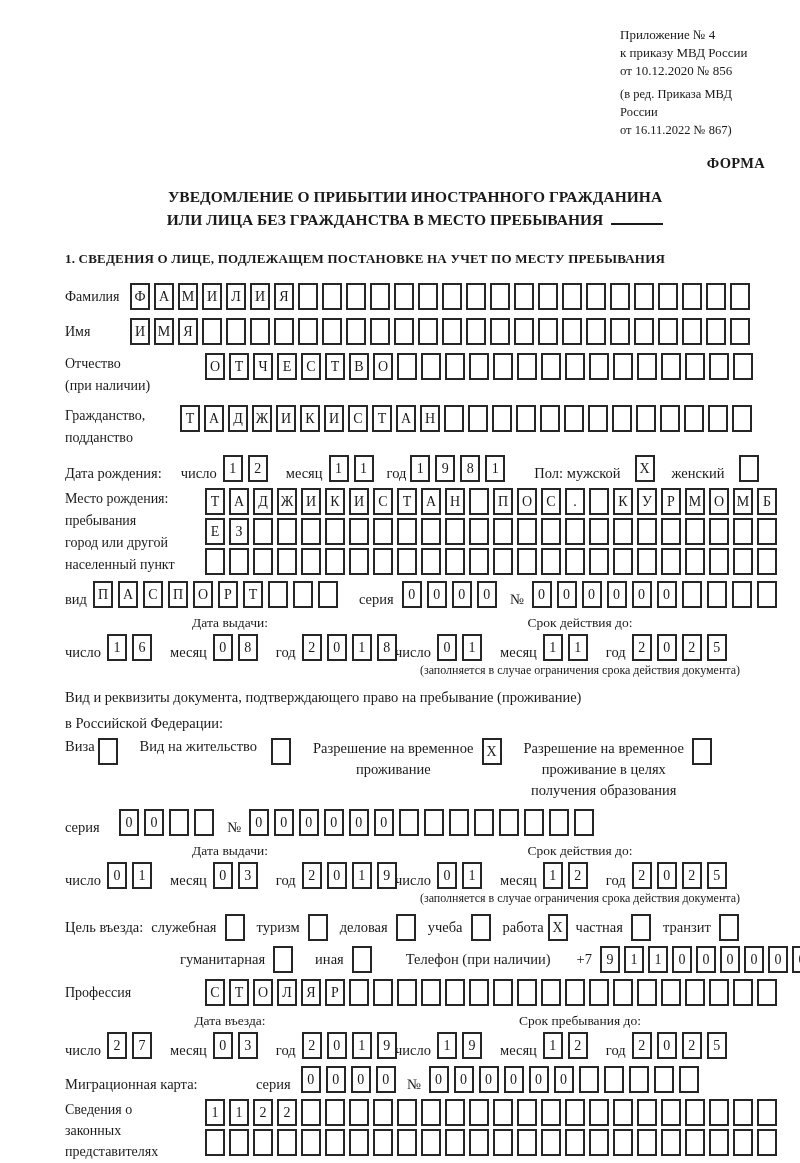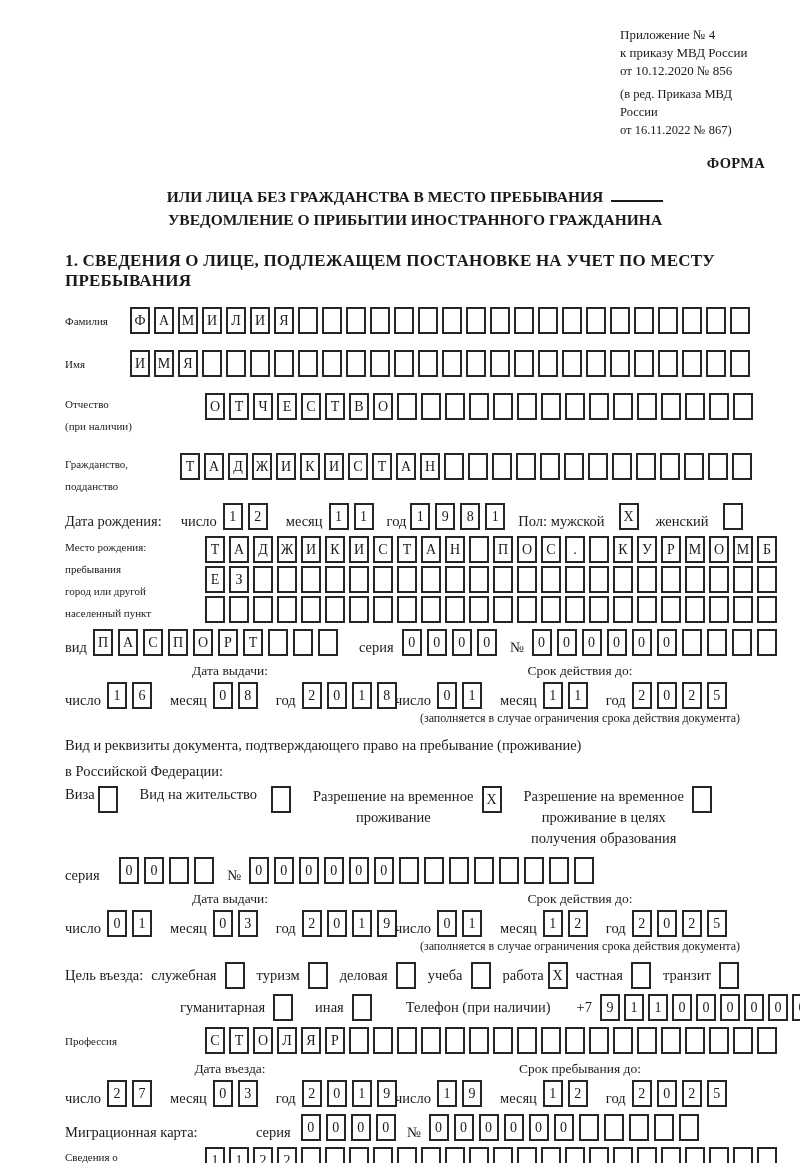--- a/index.html
+++ b/index.html
@@ -6,32 +6,32 @@
   body{width:800px;height:1163px;overflow:hidden;color:#1a1a1a;
        font-family:"Liberation Serif","DejaVu Serif",serif;}
   .page{box-sizing:border-box;width:800px;height:1163px;padding:26px 35px 10px 65px;}
 
   
   .appendix{margin-left:555px;font-size:13px;line-height:18px;}
   .amendment{margin-left:555px;font-size:12.5px;line-height:18px;margin-top:5px;}
   .form-label{text-align:right;font-weight:bold;font-size:14.5px;margin-top:16px;letter-spacing:.3px;}
   .title{margin-top:13px;text-align:center;font-weight:bold;font-size:15.5px;line-height:23px;}
   .title-underline{display:inline-block;width:52px;border-bottom:2px solid #1a1a1a;height:12px;margin-left:8px;}
-  .section1{margin-top:20px;font-weight:bold;font-size:17px;letter-spacing:.2px;}
+  .section1{margin-top:20px;font-weight:bold;font-size:13px;letter-spacing:.2px;}
 
   
   .lbl{font-size:14.5px;white-space:nowrap;}
-  .frow{display:flex;align-items:center;margin-top:16px;}
+  .frow{display:flex;align-items:center;margin-top:8px;}
   .frow.top{align-items:flex-start;}
   .cellrow{display:flex;flex-wrap:nowrap;}
   .cell{box-sizing:border-box;width:20px;height:27px;border:2px solid #262626;margin-right:4px;
         display:flex;align-items:center;justify-content:center;
         font-size:14px;line-height:1;background:#fff;flex:0 0 auto;}
   .cb{margin-left:8px;}
-  .lblcol{flex:0 0 auto;font-size:11px;line-height:22px;}
+  .lblcol{flex:0 0 auto;font-size:14px;line-height:22px;}
   .w65{width:65px;}  .w115{width:115px;} .w140{width:140px;}
   .stackrows .cellrow{margin-bottom:3px;}
   .ml12{margin-left:12px;} .ml18{margin-left:18px;} .ml8{margin-left:8px;}
 
   
   .datecols{display:flex;margin-top:6px;}
   .dcol-left{width:330px;flex:0 0 auto;}
   .dcol-right{flex:1;}
   .dhead{text-align:center;font-size:13.5px;line-height:17px;}
   .dg{display:flex;align-items:flex-end;margin-top:3px;}
@@ -55,22 +55,22 @@
     <div>от 10.12.2020 № 856</div>
   </div>
   <div class="amendment">
     <div>(в ред. Приказа МВД России</div>
     <div>от 16.11.2022 № 867)</div>
   </div>
 
   <div class="form-label">ФОРМА</div>
 
   <div class="title">
+    <div>УВЕДОМЛЕНИЕ О ПРИБЫТИИ ИНОСТРАННОГО ГРАЖДАНИНА</div>
     <div><span>ИЛИ ЛИЦА БЕЗ ГРАЖДАНСТВА В МЕСТО ПРЕБЫВАНИЯ</span><span class="title-underline"></span></div>
-    <div>УВЕДОМЛЕНИЕ О ПРИБЫТИИ ИНОСТРАННОГО ГРАЖДАНИНА</div>
   </div>
 
   <div class="section1">1. СВЕДЕНИЯ О ЛИЦЕ, ПОДЛЕЖАЩЕМ ПОСТАНОВКЕ НА УЧЕТ ПО МЕСТУ ПРЕБЫВАНИЯ</div>
 
   <div class="frow" style="margin-top:16px;">
     <span class="lblcol w65">Фамилия</span>
     <span class="cellrow">
         <span class="cell">Ф</span>
         <span class="cell">А</span>
         <span class="cell">М</span>
@@ -209,21 +209,21 @@
         <span class="cell">1</span>
         <span class="cell">1</span>
       </span>
     <span class="lbl" style="margin-left:8px;margin-right:4px;">год</span>
     <span class="cellrow">
         <span class="cell">1</span>
         <span class="cell">9</span>
         <span class="cell">8</span>
         <span class="cell">1</span>
       </span>
-    <span class="lbl" style="margin-left:8px;">Пол: мужской</span>
+    <span class="lbl" style="margin-left:24px;">Пол: мужской</span>
     <span class="cell cb">X</span>
     <span class="lbl ml12">женский</span>
     <span class="cell cb"></span>
   </div>
 
   <div class="frow top" style="margin-top:6px;">
     <span class="lblcol w140">
       <div>Место рождения:</div>
       <div>пребывания</div>
       <div>город или другой</div>

